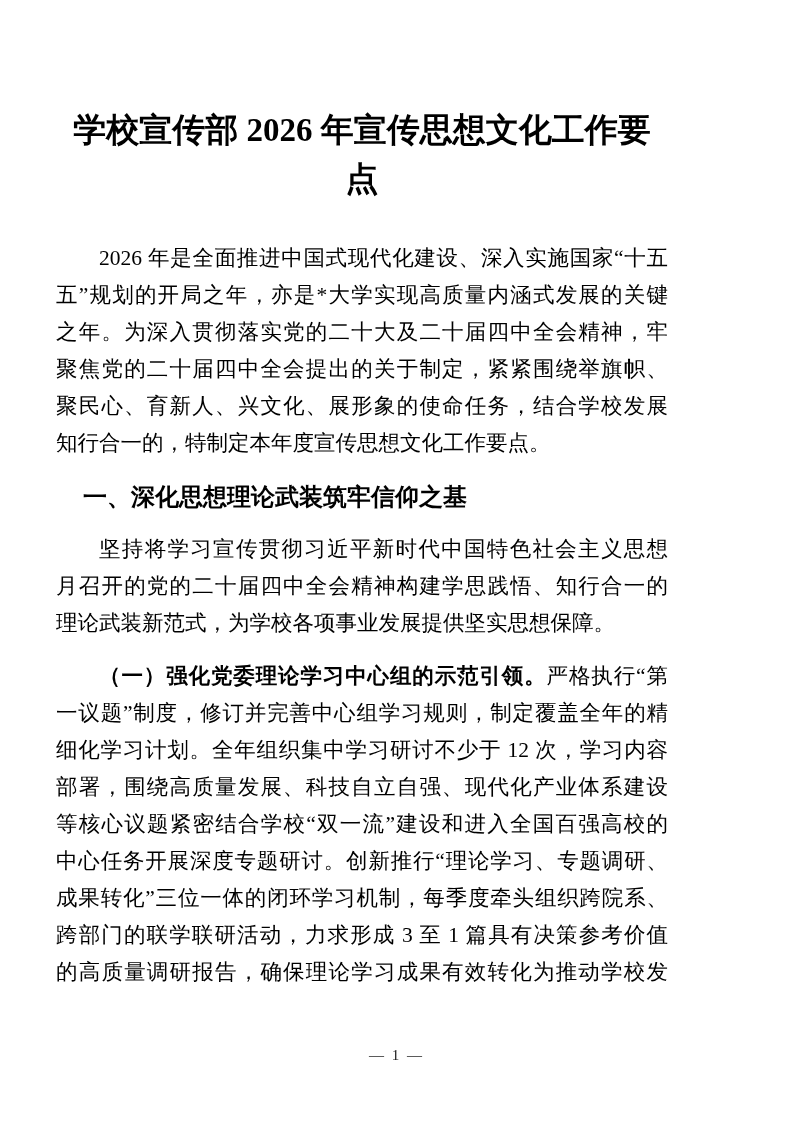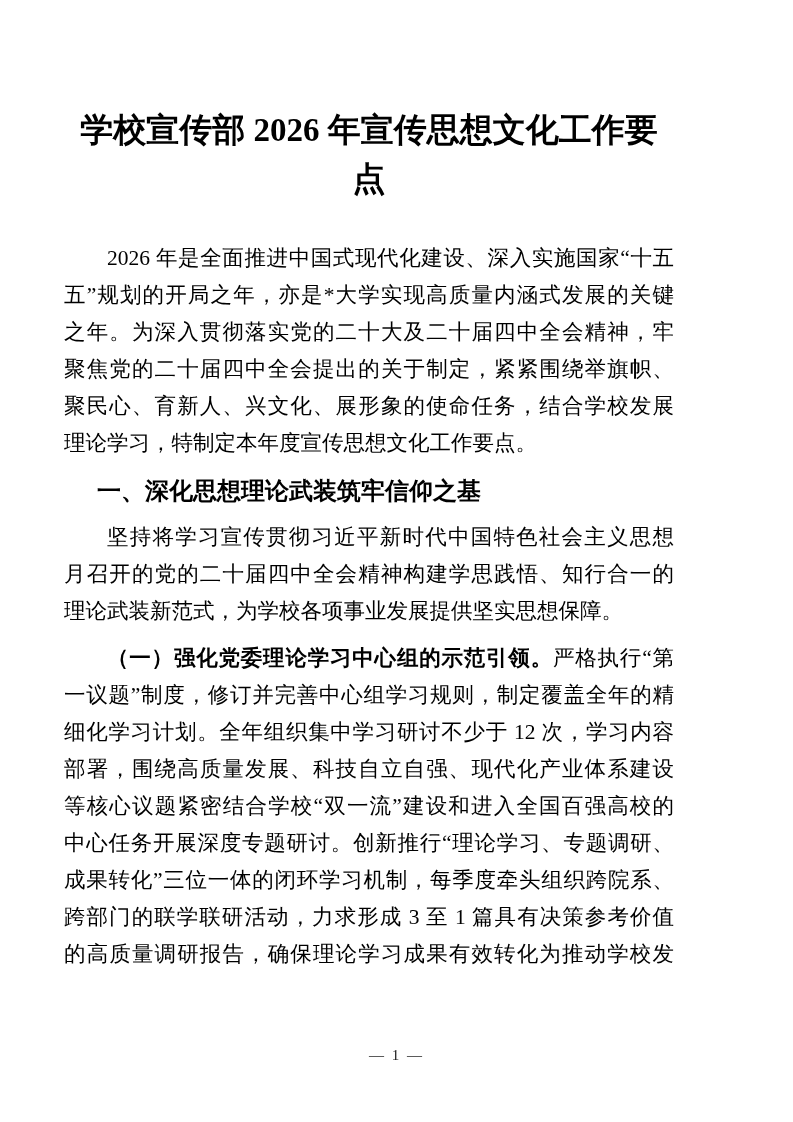--- a/index.html
+++ b/index.html
@@ -6,42 +6,42 @@
     margin: 0;
     padding: 0;
     background: #ffffff;
   }
   .page {
     position: relative;
     width: 793px;
     height: 1122px;
     background: #ffffff;
     box-sizing: border-box;
-    padding: 106px 109px 0 54px;
+    padding: 106px 109px 0 40px;
     overflow: hidden;
     color: #000000;
     font-family: "Liberation Serif", "DejaVu Serif", serif;
   }
   .title {
     margin: 0;
     text-align: center;
     font-weight: 700;
     font-size: 33px;
     line-height: 49px;
     font-family: "Liberation Serif", "DejaVu Serif", serif;
   }
   .title-line {
     display: block;
   }
   .doc-body {
     margin-top: 36px;
     font-size: 21.5px;
   }
   .paragraph {
-    margin: 10px;
+    margin: 16px;
   }
   .line {
     height: 37px;
     line-height: 37px;
     text-align: justify;
     text-align-last: justify;
     text-justify: inter-character;
     overflow: hidden;
     white-space: nowrap;
   }
@@ -83,21 +83,21 @@
     <span class="title-line">学校宣传部 2026 年宣传思想文化工作要</span>
     <span class="title-line">点</span>
   </h1>
   <div class="doc-body" id="doc-body">
       <div class="paragraph">
         <div class="line indent">2026 年是全面推进中国式现代化建设、深入实施国家“十五</div>
         <div class="line">五”规划的开局之年，亦是*大学实现高质量内涵式发展的关键</div>
         <div class="line">之年。为深入贯彻落实党的二十大及二十届四中全会精神，牢</div>
         <div class="line">聚焦党的二十届四中全会提出的关于制定，紧紧围绕举旗帜、</div>
         <div class="line">聚民心、育新人、兴文化、展形象的使命任务，结合学校发展</div>
-        <div class="line last">理论学习，特制定本年度宣传思想文化工作要点。</div>
+        <div class="line last">知行合一的，特制定本年度宣传思想文化工作要点。</div>
       </div>
       <div class="heading">一、深化思想理论武装筑牢信仰之基</div>
       <div class="paragraph">
         <div class="line indent">坚持将学习宣传贯彻习近平新时代中国特色社会主义思想</div>
         <div class="line">月召开的党的二十届四中全会精神构建学思践悟、知行合一的</div>
         <div class="line last">理论武装新范式，为学校各项事业发展提供坚实思想保障。</div>
       </div>
       <div class="paragraph">
         <div class="line indent"><b class="lead-bold">（一）强化党委理论学习中心组的示范引领。</b>严格执行“第</div>
         <div class="line">一议题”制度，修订并完善中心组学习规则，制定覆盖全年的精</div>

